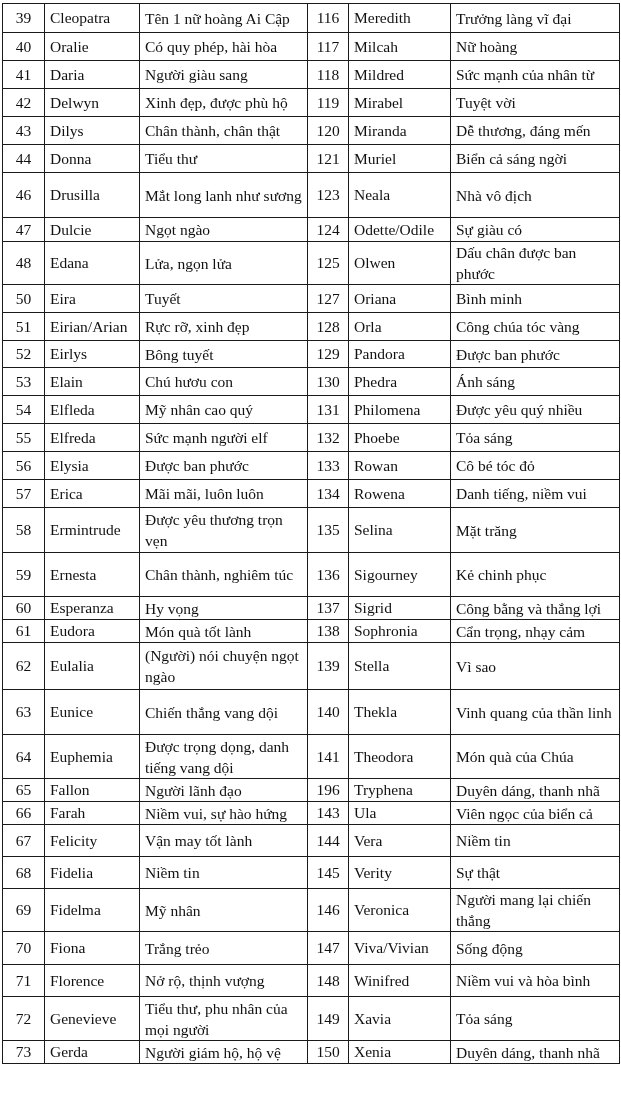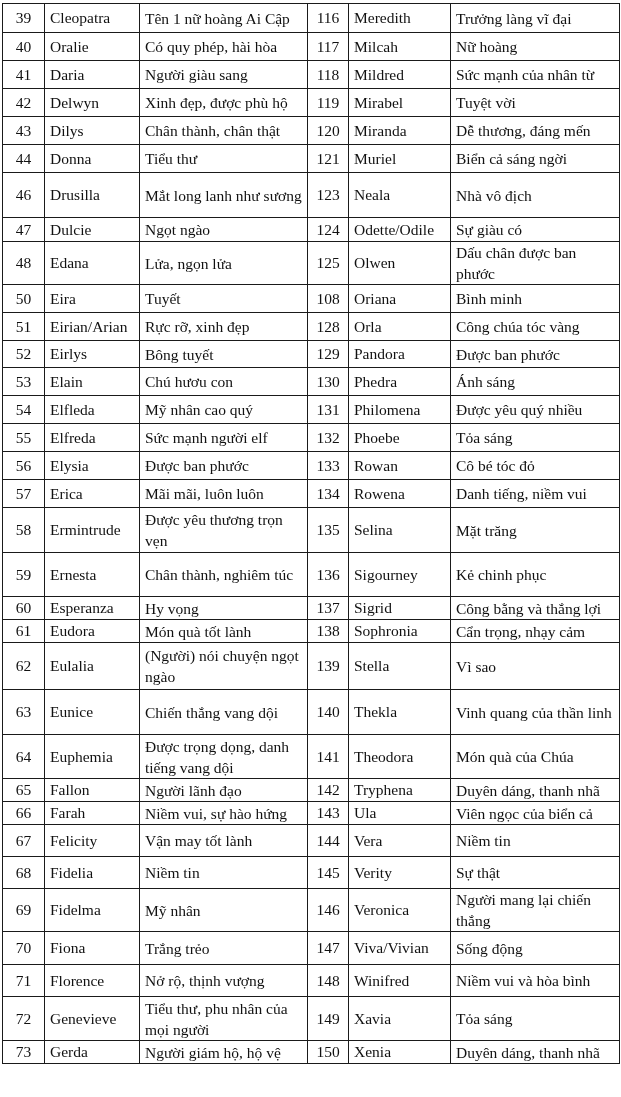--- a/index.html
+++ b/index.html
@@ -95,21 +95,21 @@
         <td class="name">Edana</td>
         <td class="mean">Lửa, ngọn lửa</td>
         <td class="num">125</td>
         <td class="name">Olwen</td>
         <td class="mean">Dấu chân được ban phước</td>
       </tr>
       <tr style="height: 28px;">
         <td class="num">50</td>
         <td class="name">Eira</td>
         <td class="mean">Tuyết</td>
-        <td class="num">108</td>
+        <td class="num">127</td>
         <td class="name">Oriana</td>
         <td class="mean">Bình minh</td>
       </tr>
       <tr style="height: 28px;">
         <td class="num">51</td>
         <td class="name">Eirian/Arian</td>
         <td class="mean">Rực rỡ, xinh đẹp</td>
         <td class="num">128</td>
         <td class="name">Orla</td>
         <td class="mean">Công chúa tóc vàng</td>
@@ -215,21 +215,21 @@
         <td class="name">Euphemia</td>
         <td class="mean">Được trọng dọng, danh tiếng vang dội</td>
         <td class="num">141</td>
         <td class="name">Theodora</td>
         <td class="mean">Món quà của Chúa</td>
       </tr>
       <tr style="height: 23px;">
         <td class="num">65</td>
         <td class="name">Fallon</td>
         <td class="mean">Người lãnh đạo</td>
-        <td class="num">142</td>
+        <td class="num">196</td>
         <td class="name">Tryphena</td>
         <td class="mean">Duyên dáng, thanh nhã</td>
       </tr>
       <tr style="height: 22px; padding-left: 48px;">
         <td class="num">66</td>
         <td class="name">Farah</td>
         <td class="mean">Niềm vui, sự hào hứng</td>
         <td class="num">143</td>
         <td class="name">Ula</td>
         <td class="mean">Viên ngọc của biển cả</td>

